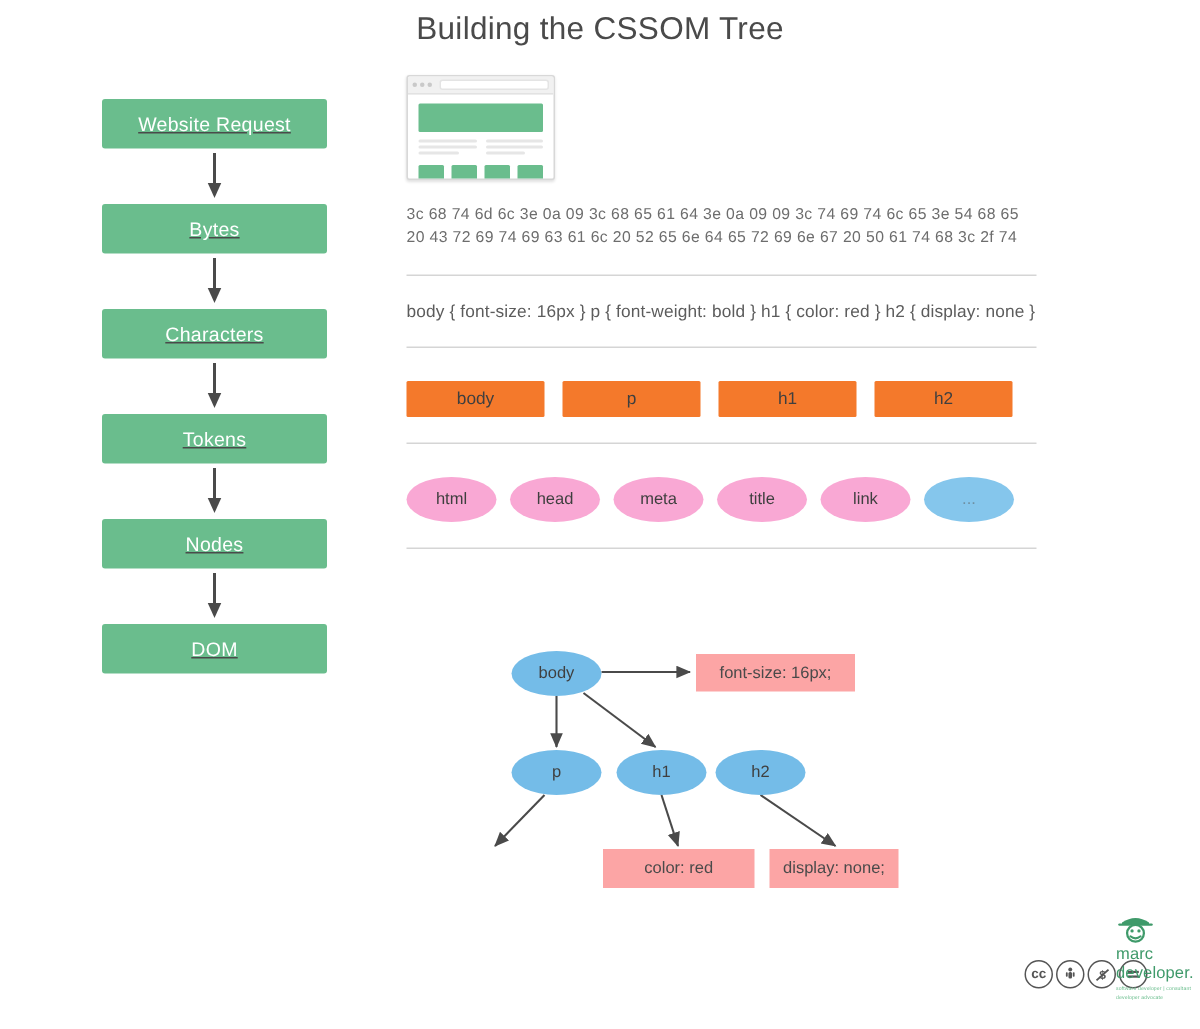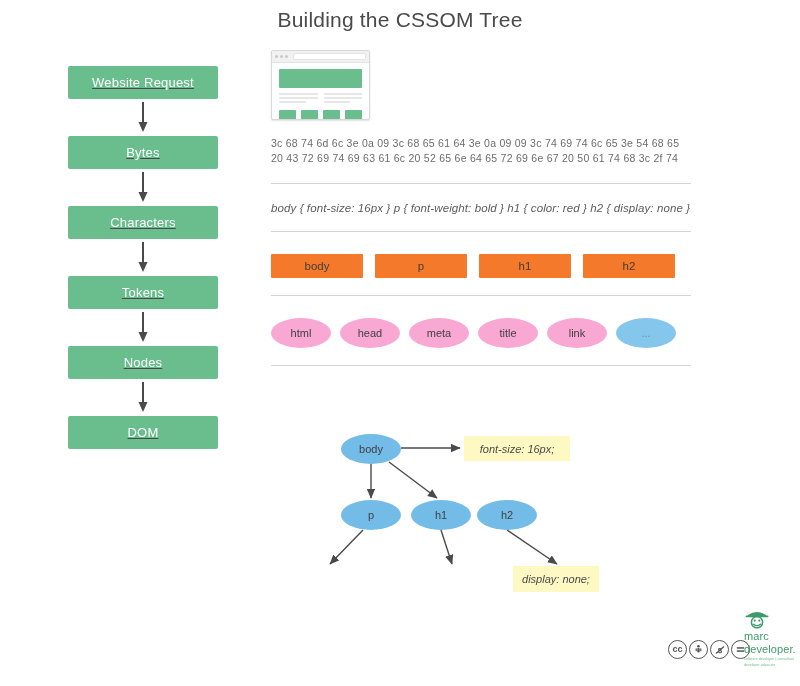--- a/index.html
+++ b/index.html
@@ -59,21 +59,20 @@
   .hex{
     margin-top:16px;font-size:10.5px;line-height:15px;color:#6d6d6d;
     letter-spacing:.25px;white-space:nowrap;
   }
 
   .divider{height:1px;background:#d5d5d5;margin:17px 0 0 0;width:420px;}
 
   .csstext{
     margin-top:18px;font-size:11.5px;color:#5c5c5c;letter-spacing:.1px;
     white-space:nowrap;
-    font-style:italic;
   }
 
   .token-row{margin-top:22px;display:flex;gap:12px;}
   .token{
     width:92px;height:24px;background:#f4792b;border-radius:1px;
     display:flex;align-items:center;justify-content:center;
     font-size:11.5px;color:#3f3f3f;
   }
 
   .node-row{margin-top:22px;display:flex;gap:9px;align-items:center;}
@@ -86,28 +85,28 @@
 
   
   .tree{position:absolute;left:255px;top:420px;width:430px;height:185px;}
   .tree svg{position:absolute;left:0;top:0;}
   .t-node{
     position:absolute;border-radius:50%;background:#74bce8;
     display:flex;align-items:center;justify-content:center;
     font-size:11px;color:#3f3f3f;
   }
   .t-prop{
-    position:absolute;background:#fef9c3;
-    display:flex;align-items:center;justify-content:center;
-    font-size:11px;color:#4a4a4a;font-style:italic;
+    position:absolute;background:#fca5a5;
+    display:flex;align-items:center;justify-content:center;
+    font-size:11px;color:#4a4a4a;
   }
 
   
   .footer{position:absolute;left:668px;top:608px;width:132px;height:62px;}
-  .cc-row{position:absolute;left:0;top:32px;display:flex;gap:2px;}
+  .cc-row{position:absolute;left:15px;top:32px;display:flex;gap:2px;}
   .cc-badge{
     width:17px;height:17px;border-radius:50%;border:1.4px solid #555;
     display:flex;align-items:center;justify-content:center;
     font-size:9px;color:#555;font-weight:bold;line-height:1;
   }
   .brand{position:absolute;left:76px;top:0;text-align:left;}
   .brand-mark{width:100%;display:flex;justify-content:flex-start;}
   .brand-name{
     font-size:11px;line-height:11.5px;color:#3f9a6a;font-weight:normal;
     letter-spacing:.1px;margin-top:1px;
@@ -267,20 +266,21 @@
     </svg>
 
     <div class="t-node" style="left:86px;top:14px;width:60px;height:30px;">body</div>
 
     <div class="t-prop" style="left:209px;top:16px;width:106px;height:25px;">font-size: 16px;</div>
 
     <div class="t-node" style="left:86px;top:80px;width:60px;height:30px;">p</div>
     <div class="t-node" style="left:156px;top:80px;width:60px;height:30px;">h1</div>
     <div class="t-node" style="left:222px;top:80px;width:60px;height:30px;">h2</div>
 
+    <div class="t-prop" style="left:147px;top:146px;width:101px;height:26px;">color: red</div>
     <div class="t-prop" style="left:258px;top:146px;width:86px;height:26px;">display: none;</div>
   </div>
 
   <div class="footer">
     <div class="cc-row">
       <div class="cc-badge">cc</div>
       <div class="cc-badge">
         <svg width="11" height="11" viewBox="0 0 11 11">
             <circle cx="5.5" cy="2.3" r="1.3" fill="#555"></circle>
             <rect x="4.3" y="4" width="2.4" height="4.4" rx="1" fill="#555"></rect>

